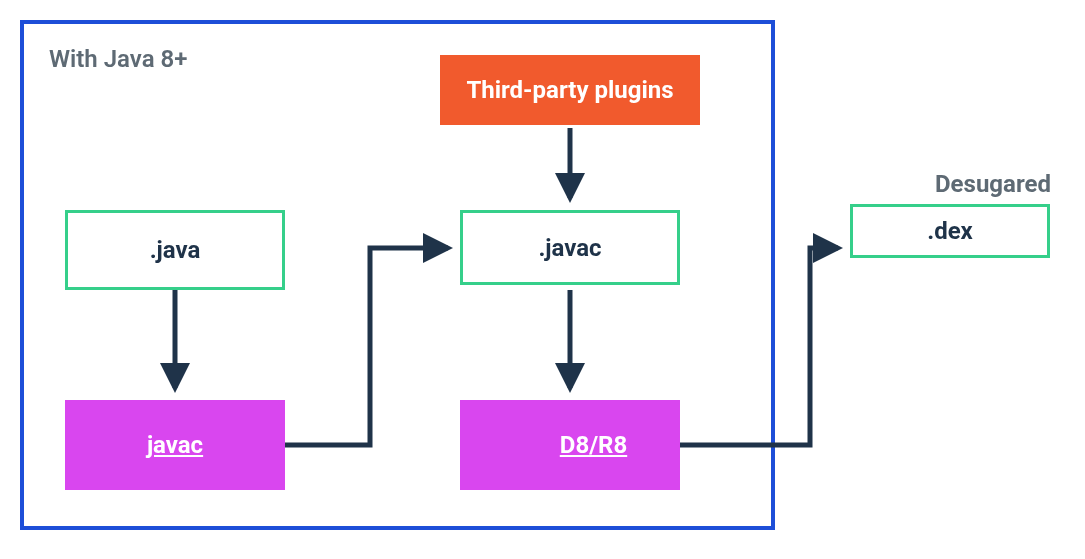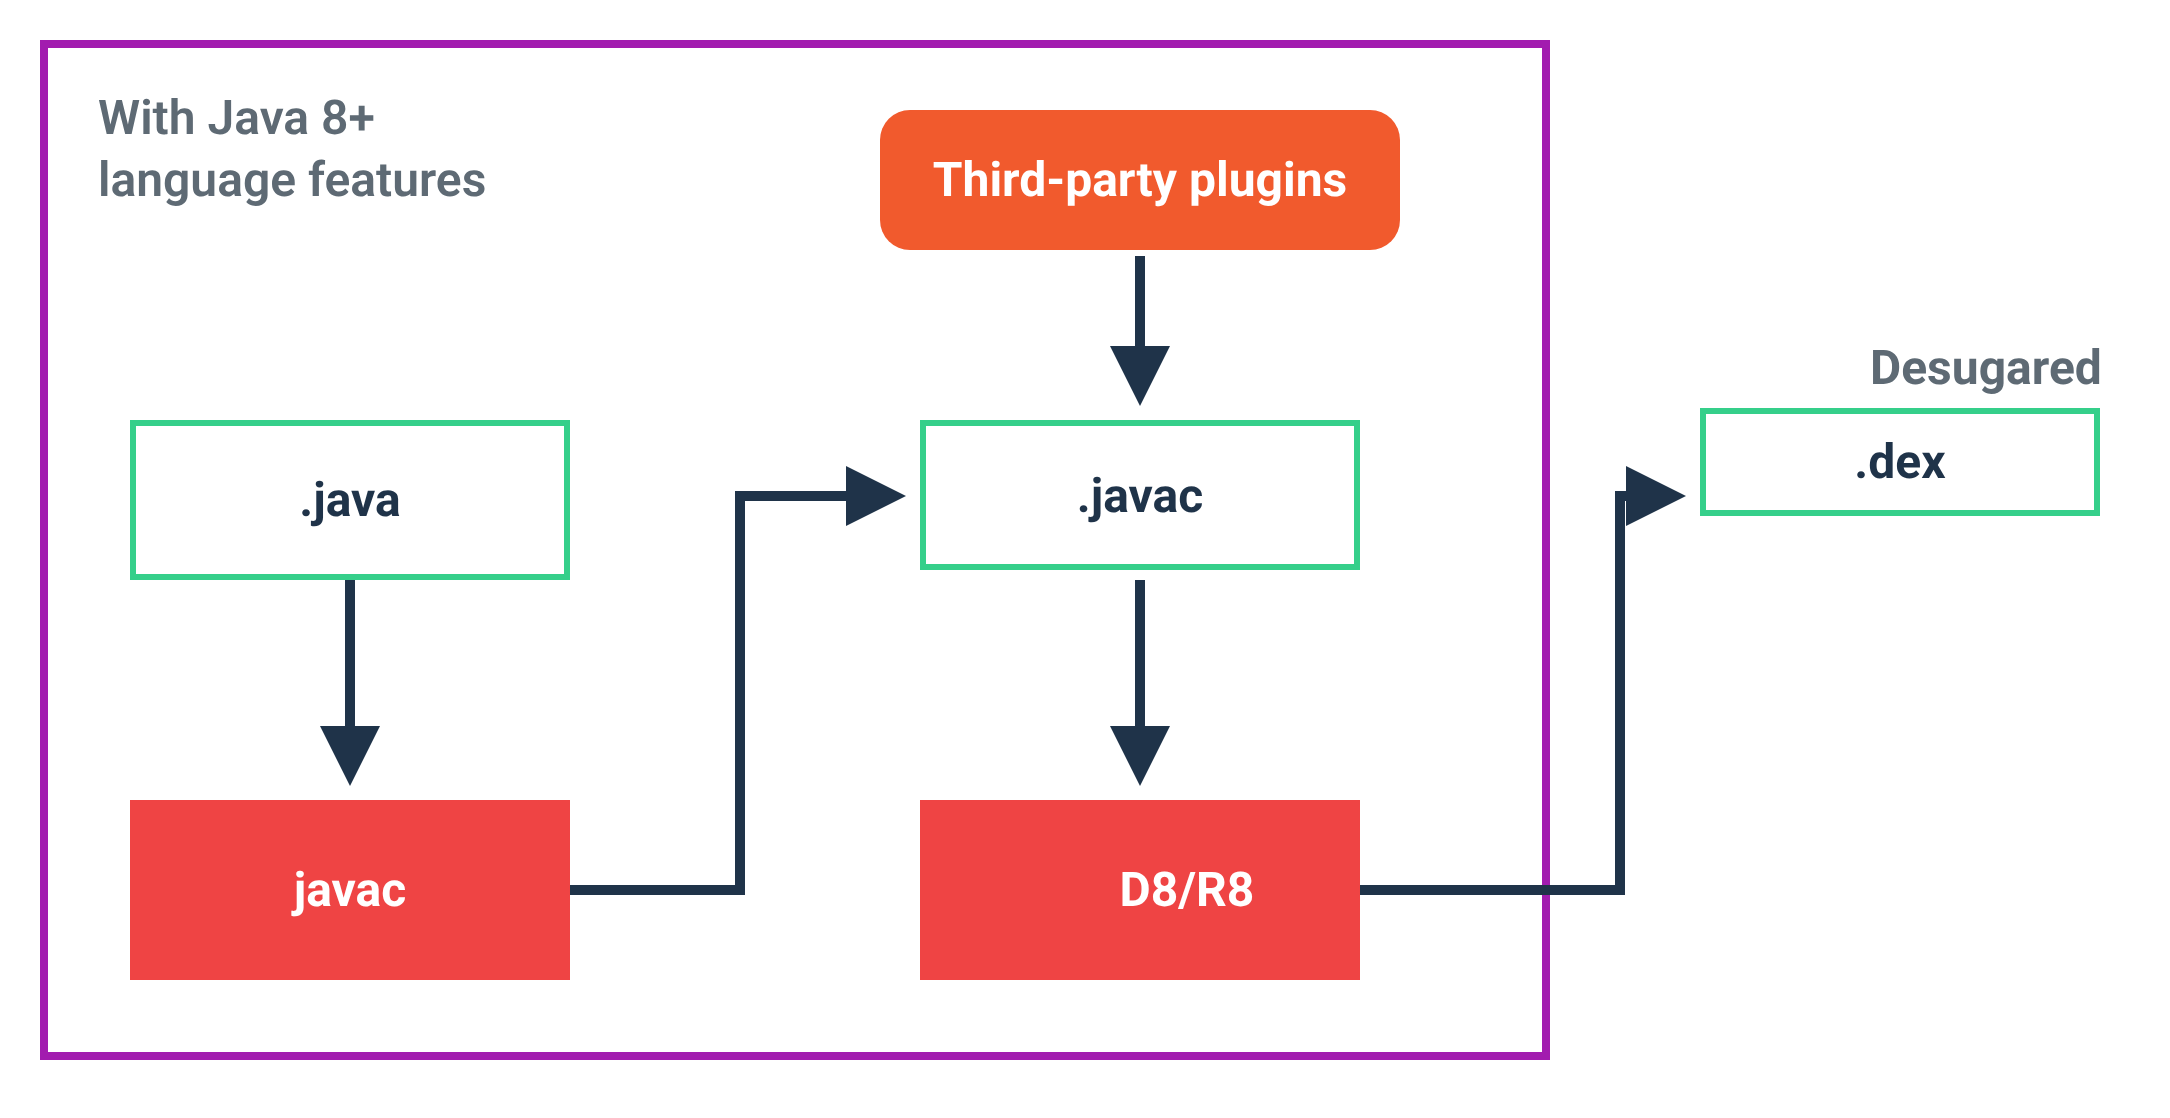--- a/index.html
+++ b/index.html
@@ -9,21 +9,21 @@
       width: 1085px;
       height: 559px;
       position: relative;
     }
     .container {
       position: absolute;
       left: 20px;
       top: 20px;
       width: 755px;
       height: 510px;
-      border: 4px solid #a21caf;
+      border: 4px solid #1d4ed8;
     }
     .title {
       position: absolute;
       left: 25px;
       top: 20px;
       color: #5e6a74;
       font-size: 24px;
       font-weight: 600;
       line-height: 1.3;
     }
@@ -34,48 +34,47 @@
       justify-content: center;
       font-size: 24px;
       font-weight: 700;
     }
     .box-outline {
       border: 3px solid #35cf8a;
       background: #fff;
       color: #1f3349;
     }
     .box-green {
-      background: #ef4444;
+      background: #d946ef;
       color: #fff;
+      text-decoration: underline;
     }
     .box-orange {
       background: #f15a2d;
       color: #fff;
-      border-radius: 15px;
     }
     .desugared-label {
       position: absolute;
       color: #5e6a74;
       font-size: 24px;
       font-weight: 700;
     }
     svg.arrows {
       position: absolute;
       left: 0; top: 0;
       width: 1085px; height: 559px;
       pointer-events: none;
     }
   </style>
 </head>
 <body>
 
 <div class="container">
   <div class="title">
     <span>With Java 8+</span><br>
-    <span>language features</span>
   </div>
 </div>
 
 <div class="box box-outline" style="left:65px; top:210px; width:220px; height:80px;">
   <span>.java</span>
 </div>
 
 <div class="box box-green" style="left:65px; top:400px; width:220px; height:90px;">
   <span>javac</span>
 </div>

